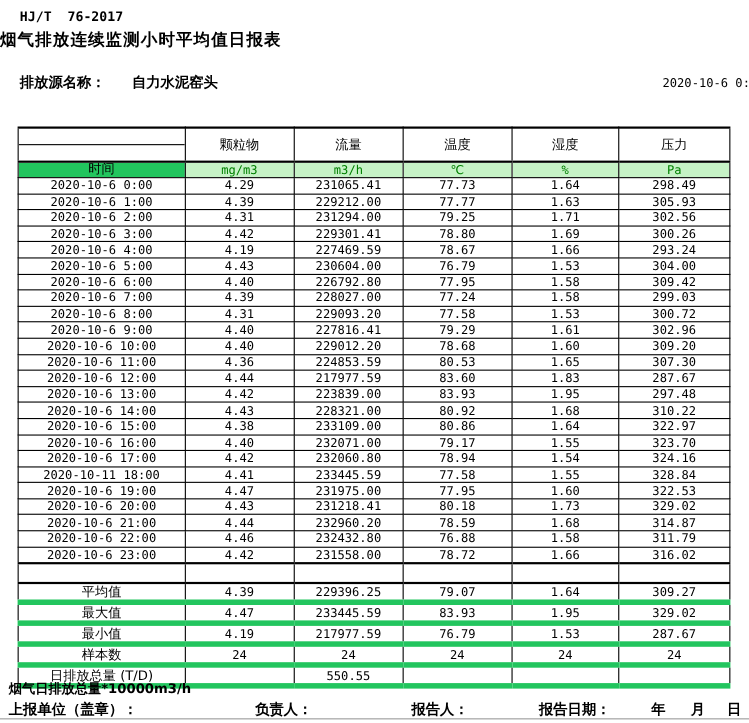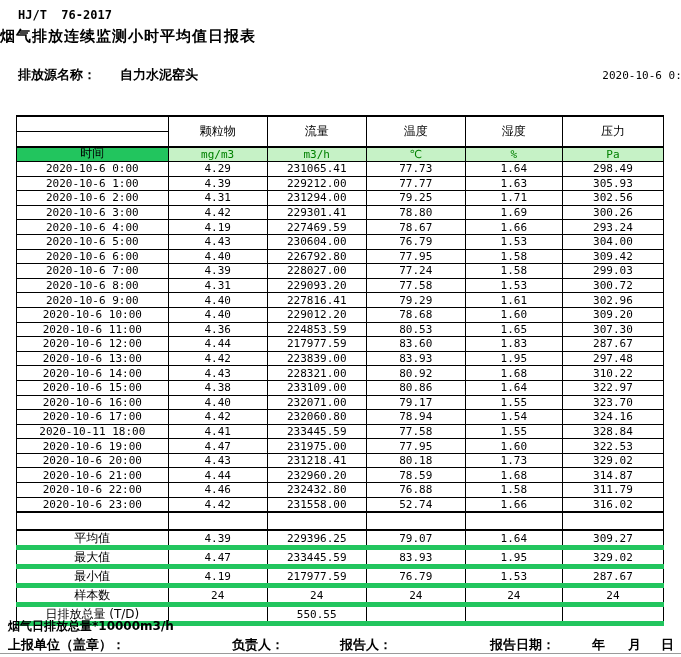--- a/index.html
+++ b/index.html
@@ -39,21 +39,21 @@
 
   tbody.summary td{height:14px;border-top:2px solid #000;border-bottom:5px solid #22c55e;}
   tbody.summary td:first-child{font-size:12px;
         font-family:"DejaVu Sans","Liberation Sans",sans-serif;}
 
   .note-line{position:absolute;top:618px;left:8px;font-size:12px;font-weight:bold;
         font-family:"DejaVu Sans","Liberation Sans",sans-serif;}
   .sign-row{position:absolute;top:636px;left:0;width:100%;height:17px;
         font-size:13px;font-weight:bold;}
   .sign-row span{position:absolute;white-space:nowrap;}
-  .pos-unit{left:8px;} .pos-manager{left:232px;} .pos-reporter{left:340px;}
+  .pos-unit{left:8px;} .pos-manager{left:232px;} .pos-reporter{left:374px;}
   .pos-datelabel{left:490px;} .pos-year{left:592px;} .pos-month{left:628px;} .pos-day{left:661px;}
   .hairline{position:absolute;left:0;right:0;top:653px;border-top:1px solid #9a9a9a;}
 </style>
 </head>
 <body>
 
 <div class="page">
 
   <div class="std-code">HJ/T  76-2017</div>
 
@@ -278,21 +278,21 @@
           <td>4.46</td>
           <td>232432.80</td>
           <td>76.88</td>
           <td>1.58</td>
           <td>311.79</td>
         </tr>
         <tr>
           <td>2020-10-6 23:00</td>
           <td>4.42</td>
           <td>231558.00</td>
-          <td>52.74</td>
+          <td>78.72</td>
           <td>1.66</td>
           <td>316.02</td>
         </tr>
       </tbody>
     <tbody>
       <tr class="spacer">
         <td></td>
           <td></td>
         <td></td>
           <td></td>

